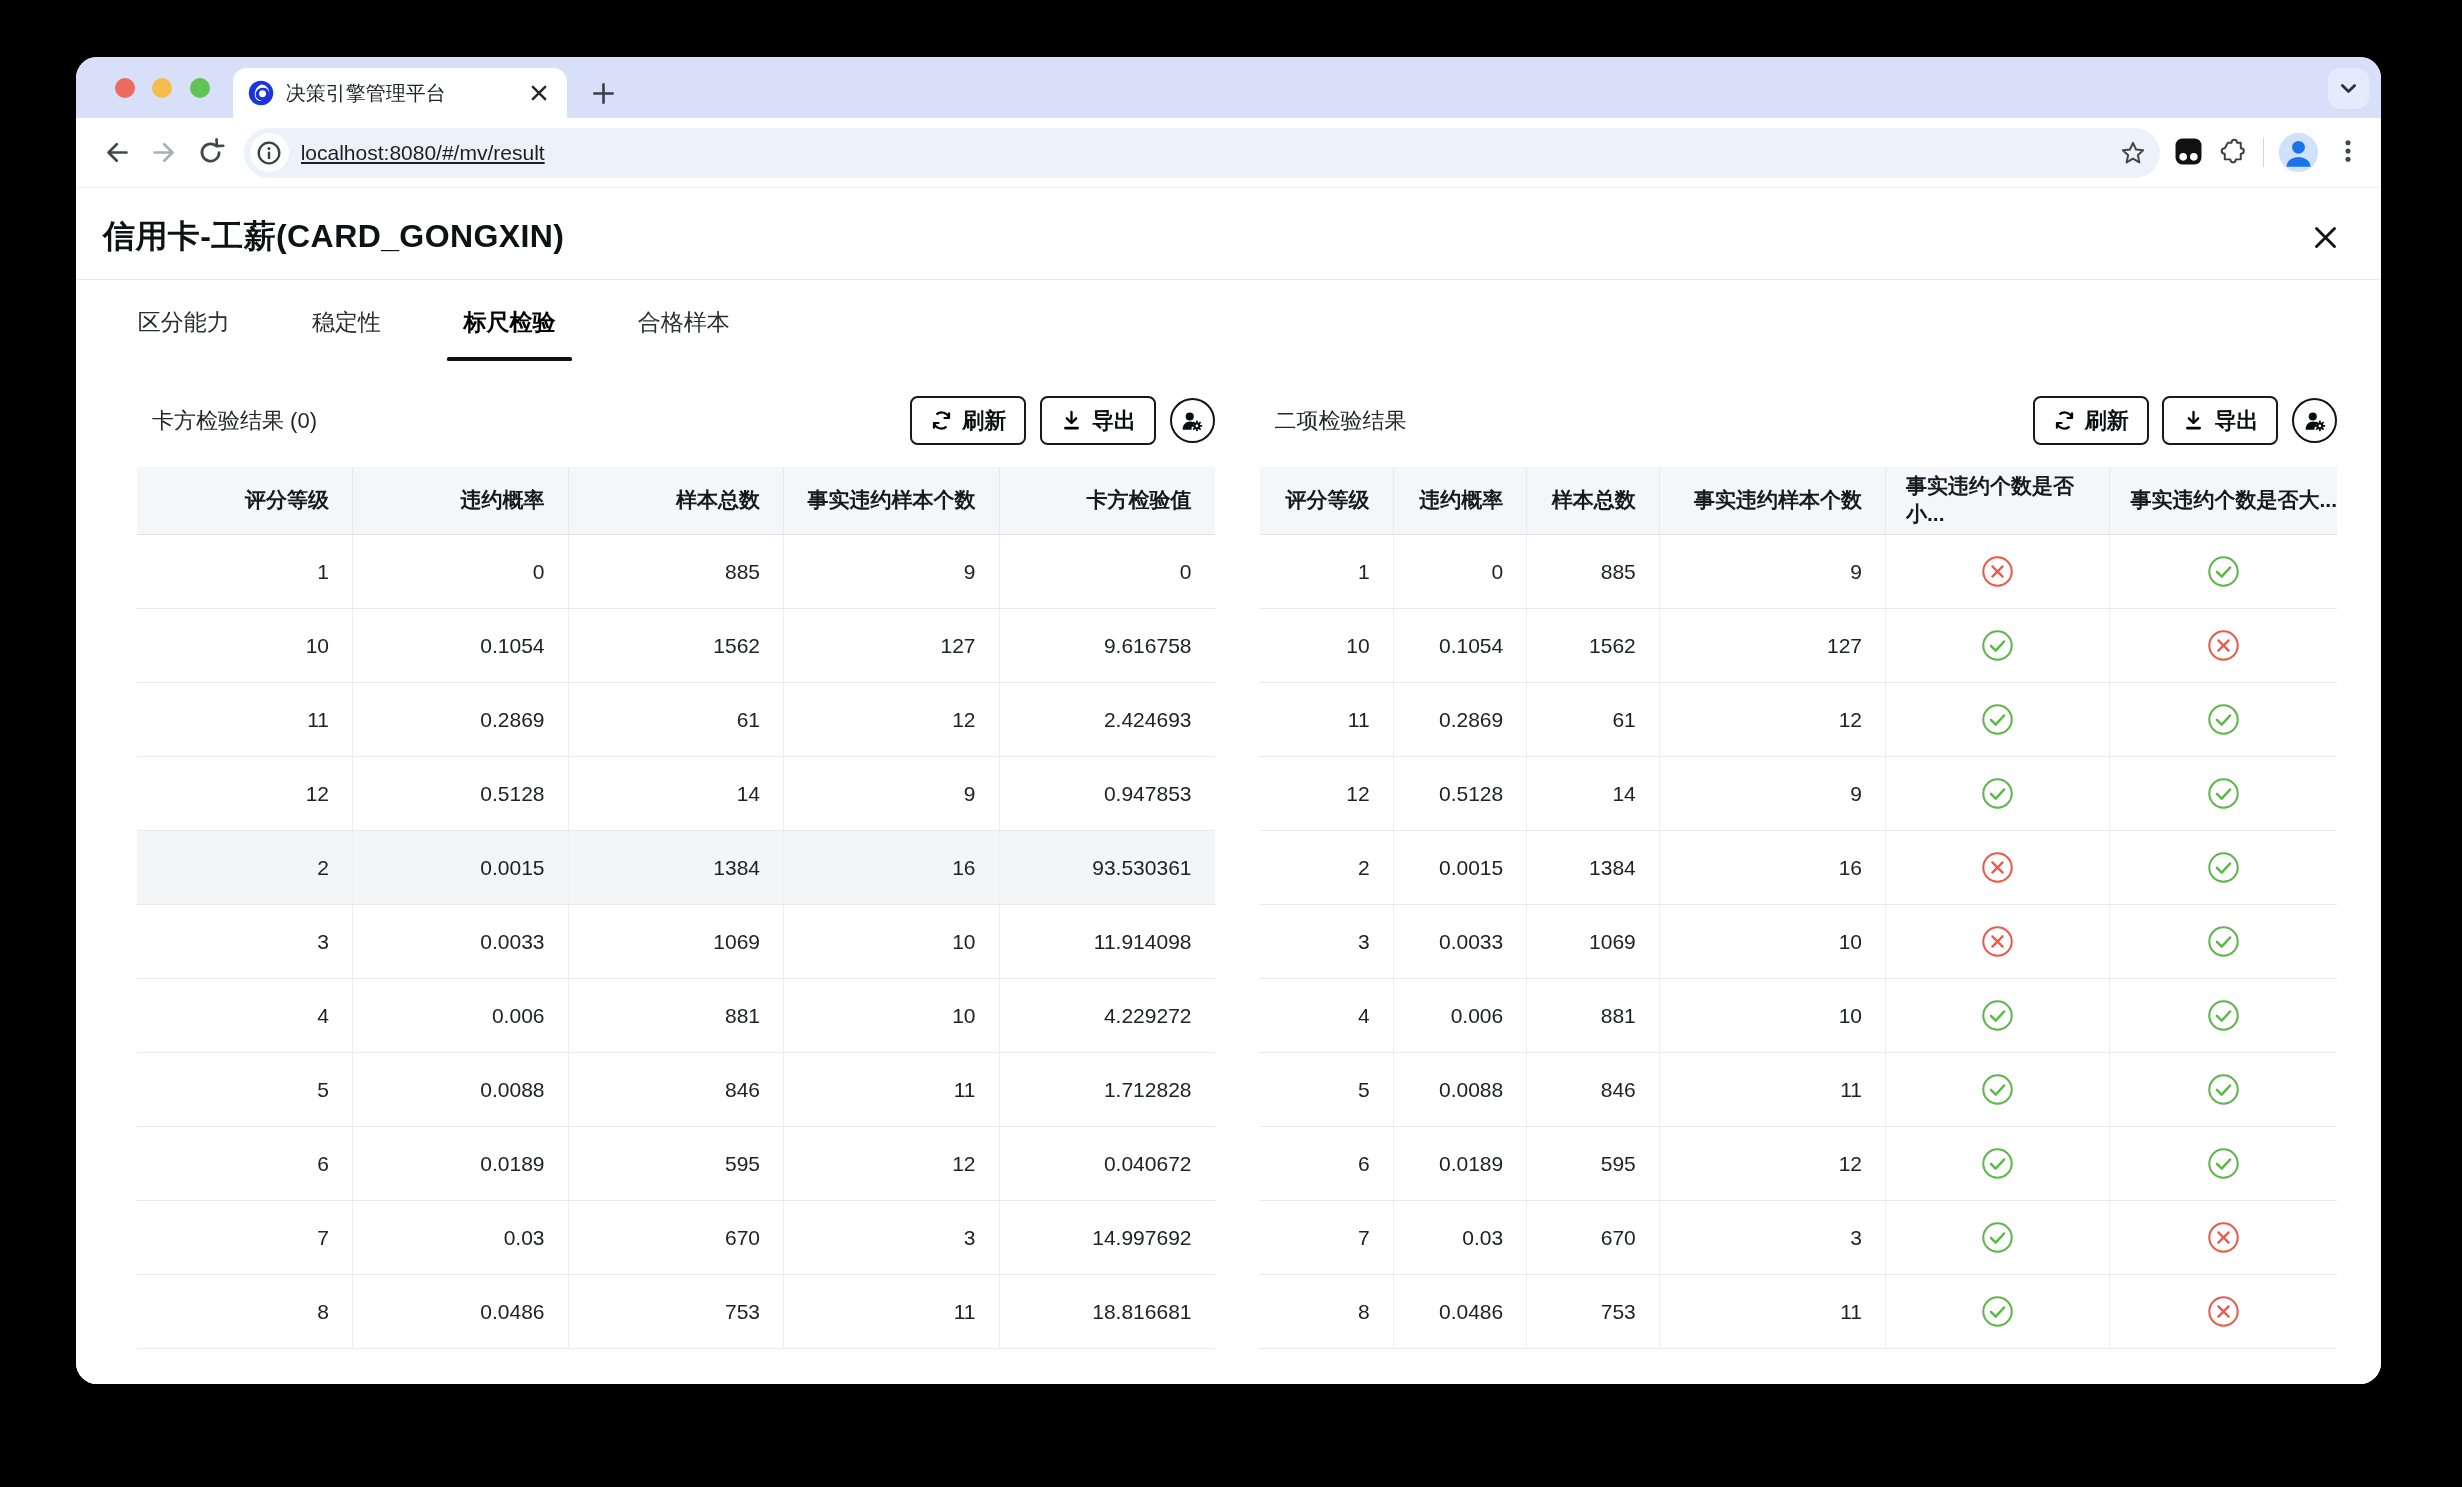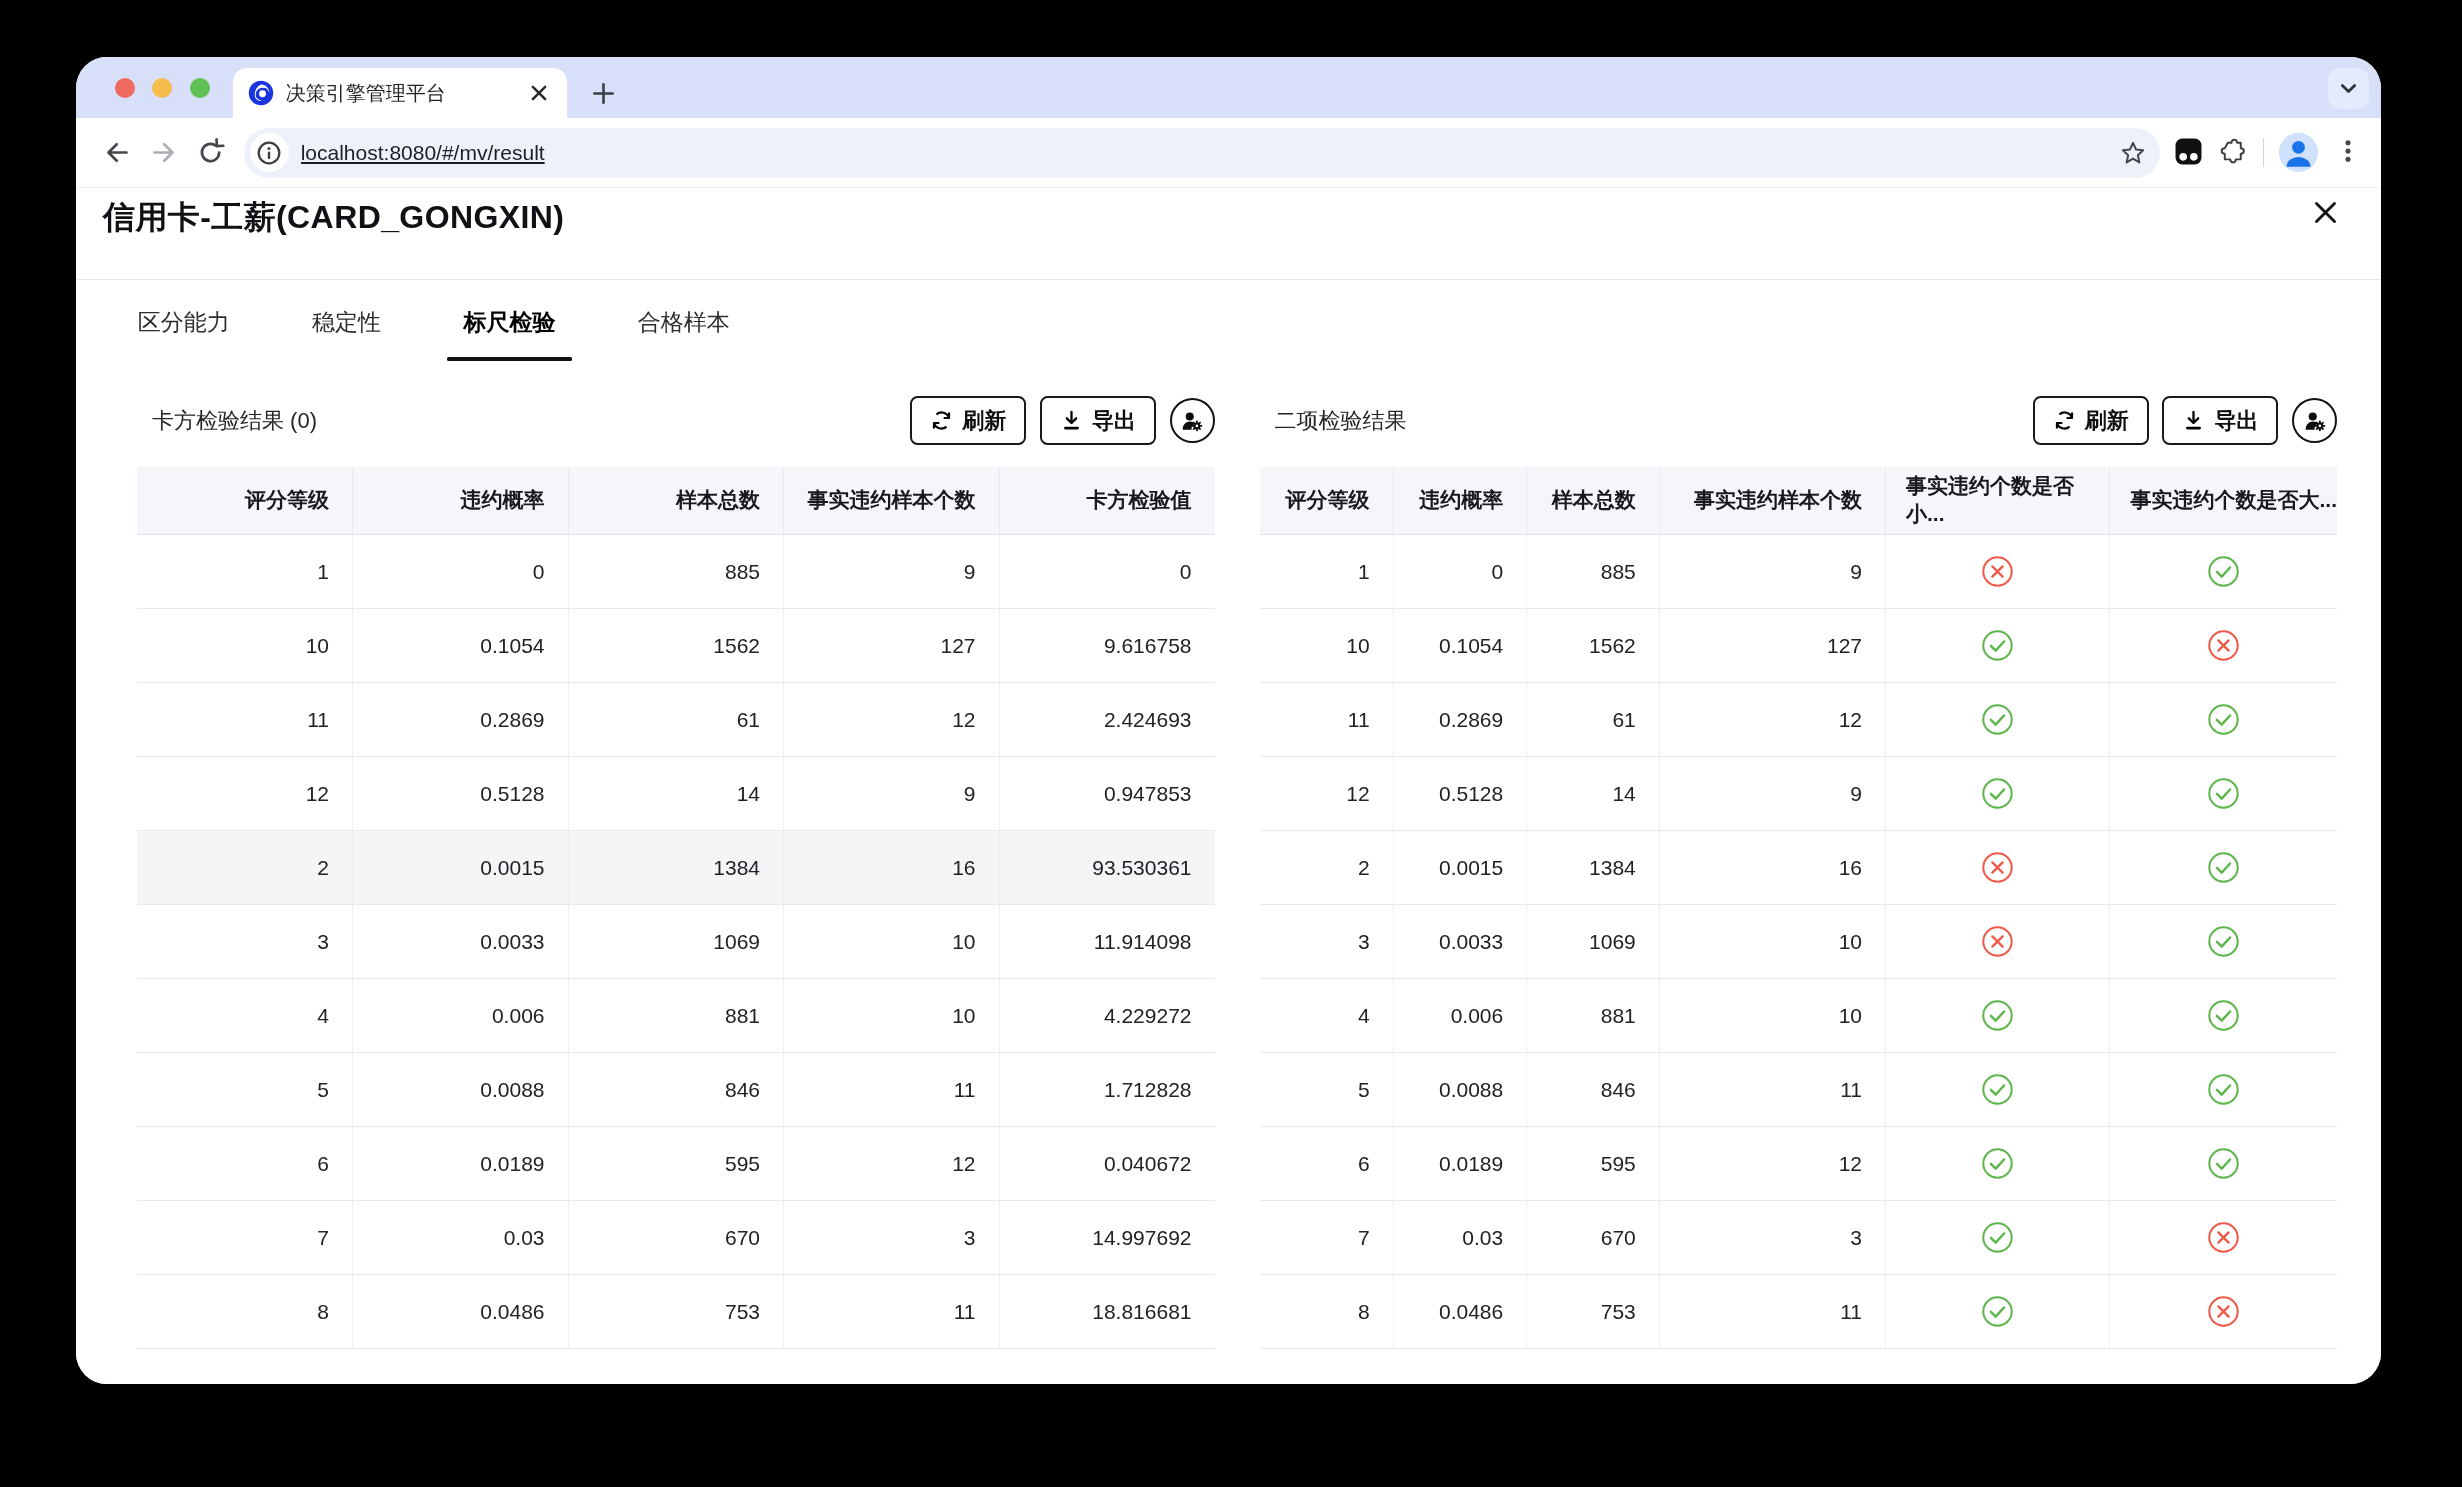--- a/index.html
+++ b/index.html
@@ -1,20 +1,20 @@
 <!DOCTYPE html>
 <html style="font-size:12px"><head>
 <meta charset="utf-8">
 <style>
   * { margin:0; padding:0; box-sizing:border-box; }
   html,body { width:2462px; height:1487px; background:#000; font-family:"Liberation Sans","DejaVu Sans",sans-serif; }
   .screen { position:relative; width:2462px; height:1487px; background:#000; overflow:hidden; }
 
   .window { position:absolute; left:76px; top:57px; width:2305px; height:1327px;
-            border-radius:31px; overflow:hidden; background:#fff; display:flex; flex-direction:column; }
+            border-radius:21px; overflow:hidden; background:#fff; display:flex; flex-direction:column; }
 
   
   .tabstrip { height:61px; background:#d7e0f8; display:flex; align-items:flex-end; flex:0 0 auto; }
   .traffic { display:flex; align-items:center; gap:17.4px; padding:0 0 0 39px; height:61px; }
   .light { width:20px; height:20px; border-radius:50%; display:block; }
   .light.red { background:#ee6a5f; } .light.yellow { background:#f5bd4b; } .light.green { background:#61c355; }
   .tab { margin-left:23px; width:334px; height:50px; background:#fff; border-radius:13.6px 13.6px 0 0;
          display:flex; align-items:center; padding:0 15px; }
   .favicon { width:26px; height:26px; flex:0 0 auto; }
   .tab-title { font-size:20px; color:#1f2328; margin-left:12px; flex:1; white-space:nowrap; overflow:hidden; }
@@ -32,21 +32,21 @@
              display:flex; align-items:center; padding:0 10.6px 0 5.3px; min-width:0; }
   .site-chip { width:39px; height:39px; border-radius:50%; background:#fff; display:flex; align-items:center; justify-content:center; flex:0 0 auto; }
   .url { font-size:21px; color:#1d1f23; margin-left:12px; flex:1; white-space:nowrap; overflow:hidden;text-decoration:underline; }
   .star-box { width:33px; height:33px; display:flex; align-items:center; justify-content:center; flex:0 0 auto; }
   .toolbar-right { display:flex; align-items:center; gap:15px; }
   .tdivider { width:1.5px; height:29px; background:#cdd5ee; }
   .avatar { width:39px; height:39px; border-radius:50%; background:#cfe1fc; display:flex; align-items:center; justify-content:center; overflow:hidden; }
 
   
   .page { flex:1; background:#fff; display:flex; flex-direction:column; overflow:hidden; }
-  .page-header { height:91px; display:flex; justify-content:space-between; padding:7.6px 39px 0 27px; flex:0 0 auto; }
+  .page-header { height:91px; display:flex; align-items:center; justify-content:space-between; padding:7.6px 39px 0 27px; flex:0 0 auto; }
   .page-title { font-size:32px; font-weight:700; color:#101114; letter-spacing:0.4px; }
   .page-close { width:33px; height:33px; display:flex; align-items:center; justify-content:center; }
   .hr { border-top:1.5px solid #e8e8e8; flex:0 0 auto; }
 
   .ptabs { height:85px; display:flex; align-items:stretch; padding-left:45px; gap:49px; flex:0 0 auto; }
   .ptab { position:relative; display:flex; align-items:center; padding:0 16.7px; font-size:23px; color:#2b2d30; cursor:pointer; }
   .ptab.active { color:#000; font-weight:700; }
   .ptab.active::after { content:""; position:absolute; left:0; right:0; bottom:4.5px; height:3.8px; background:#101114; border-radius:1.5px; }
 
   .content { flex:1; display:flex; gap:45px; padding:26px 44px 0 61px; overflow:hidden; }

